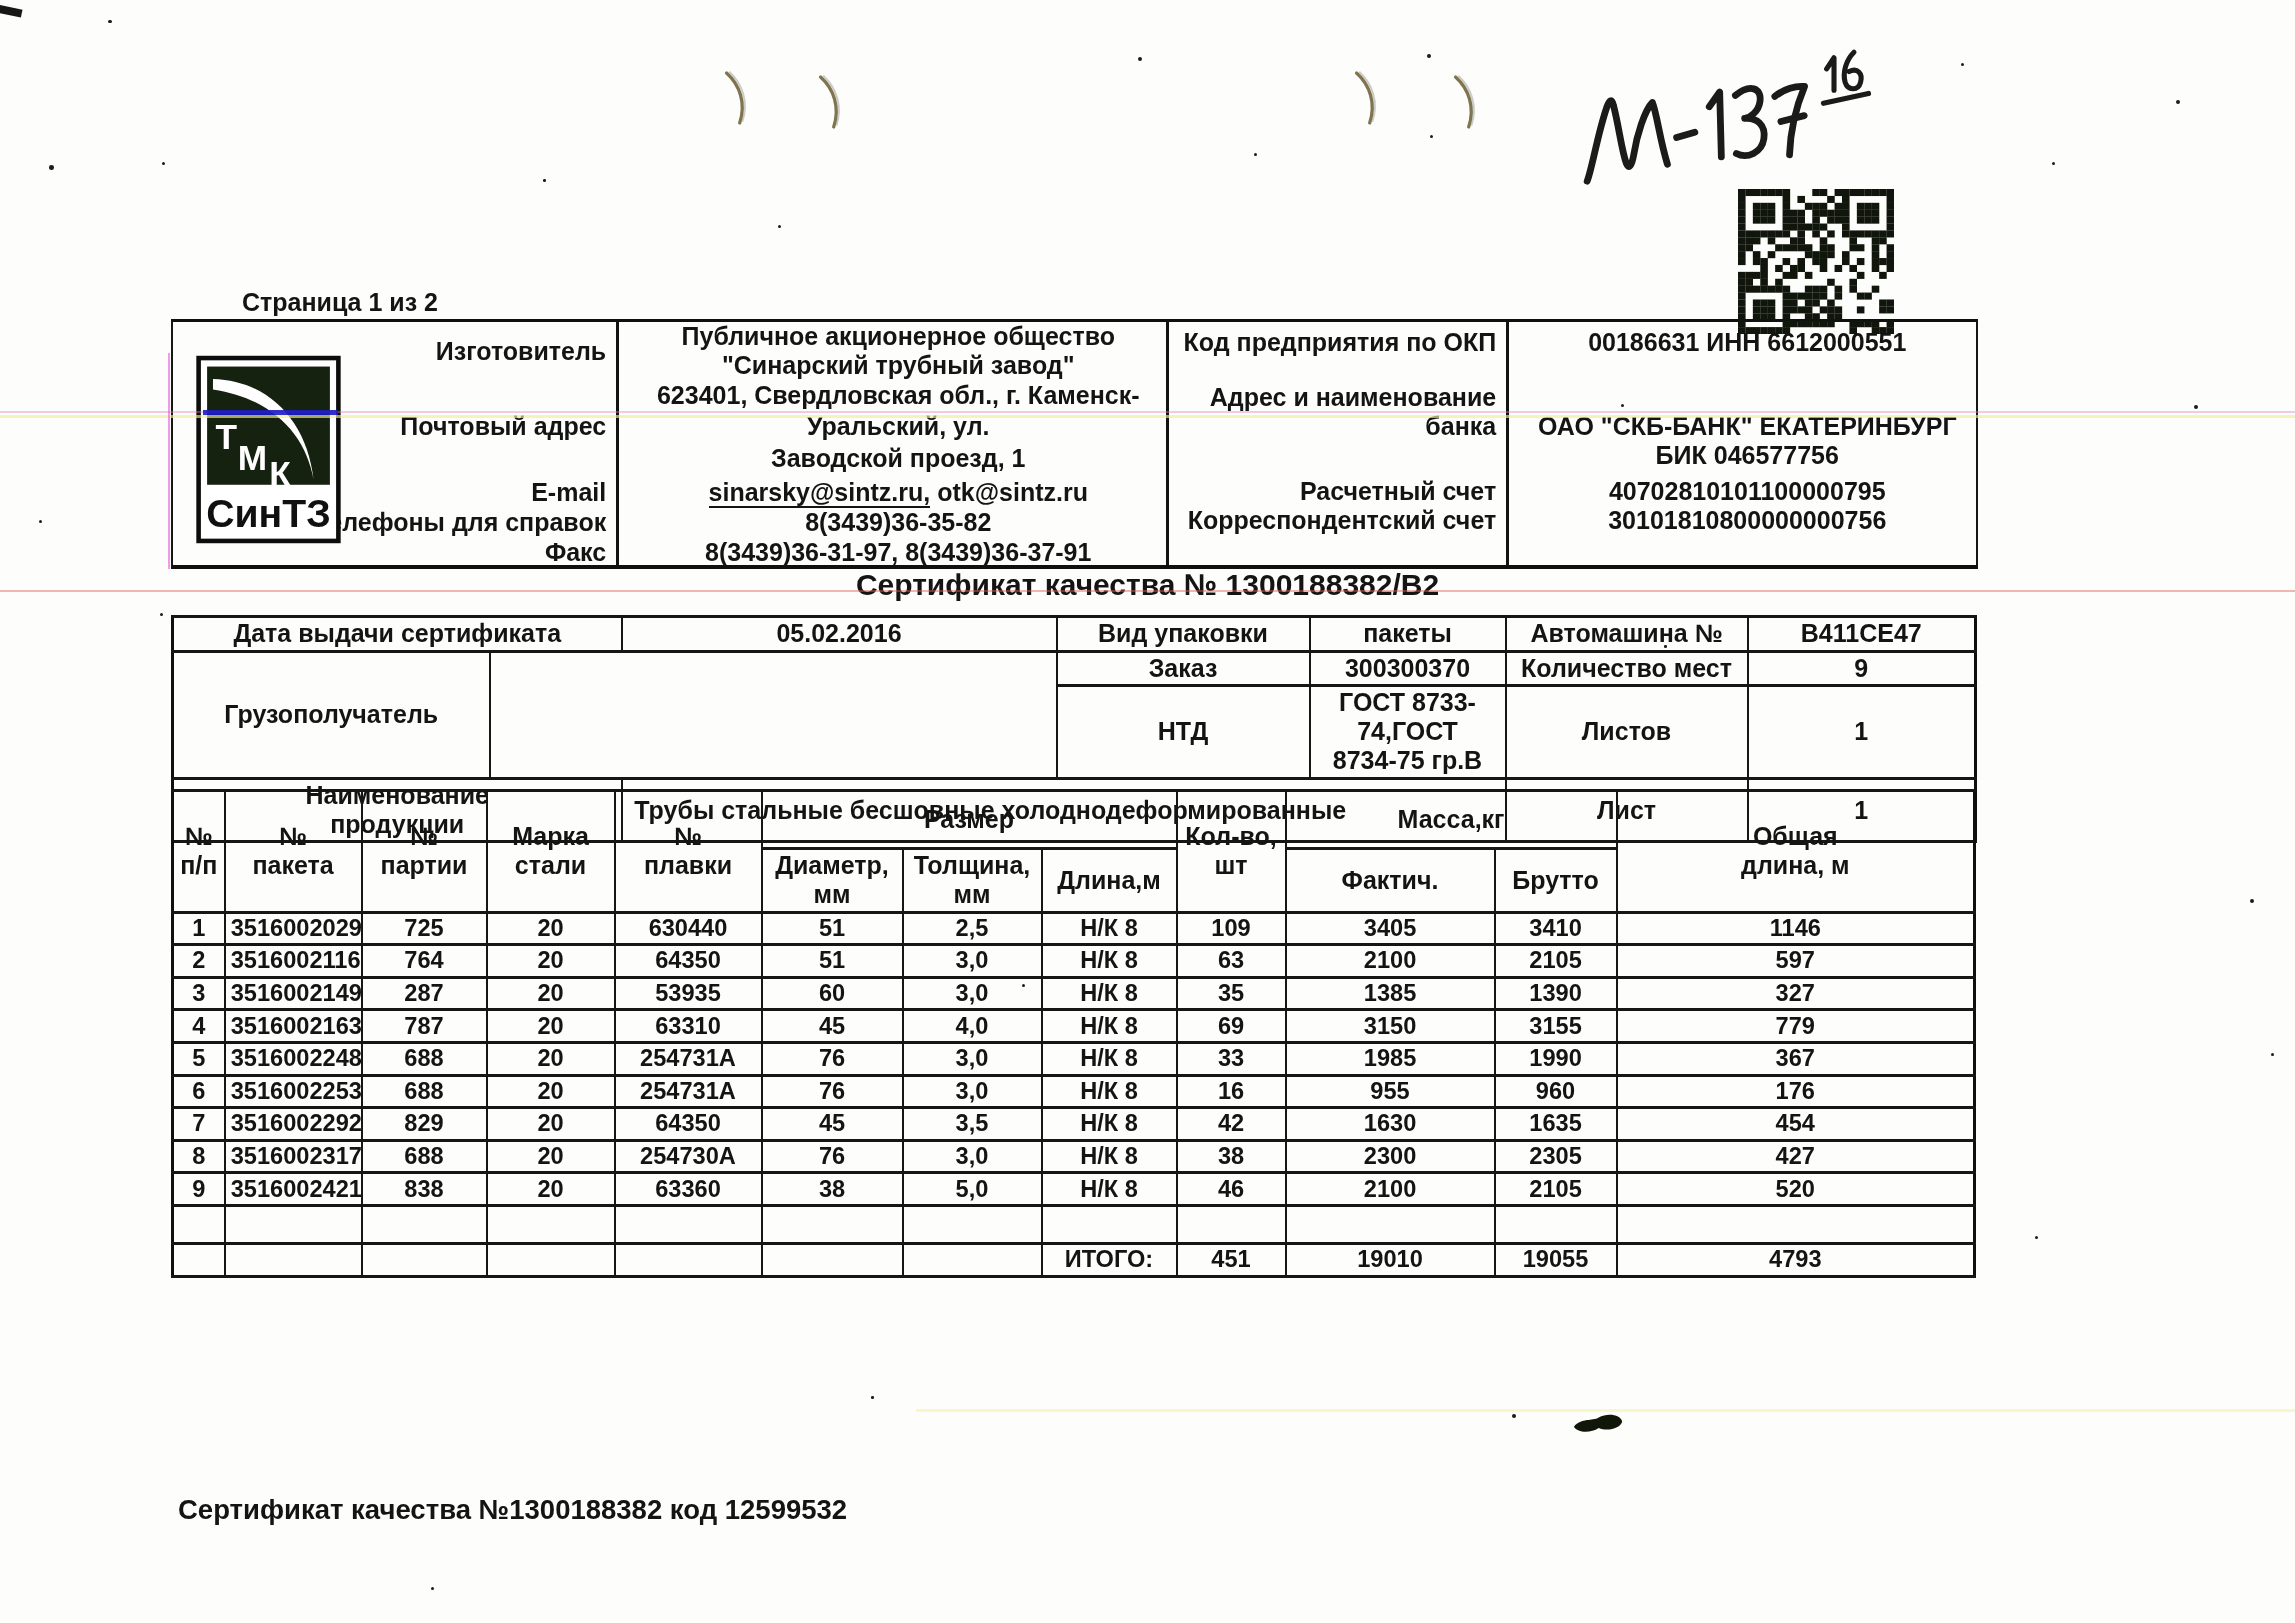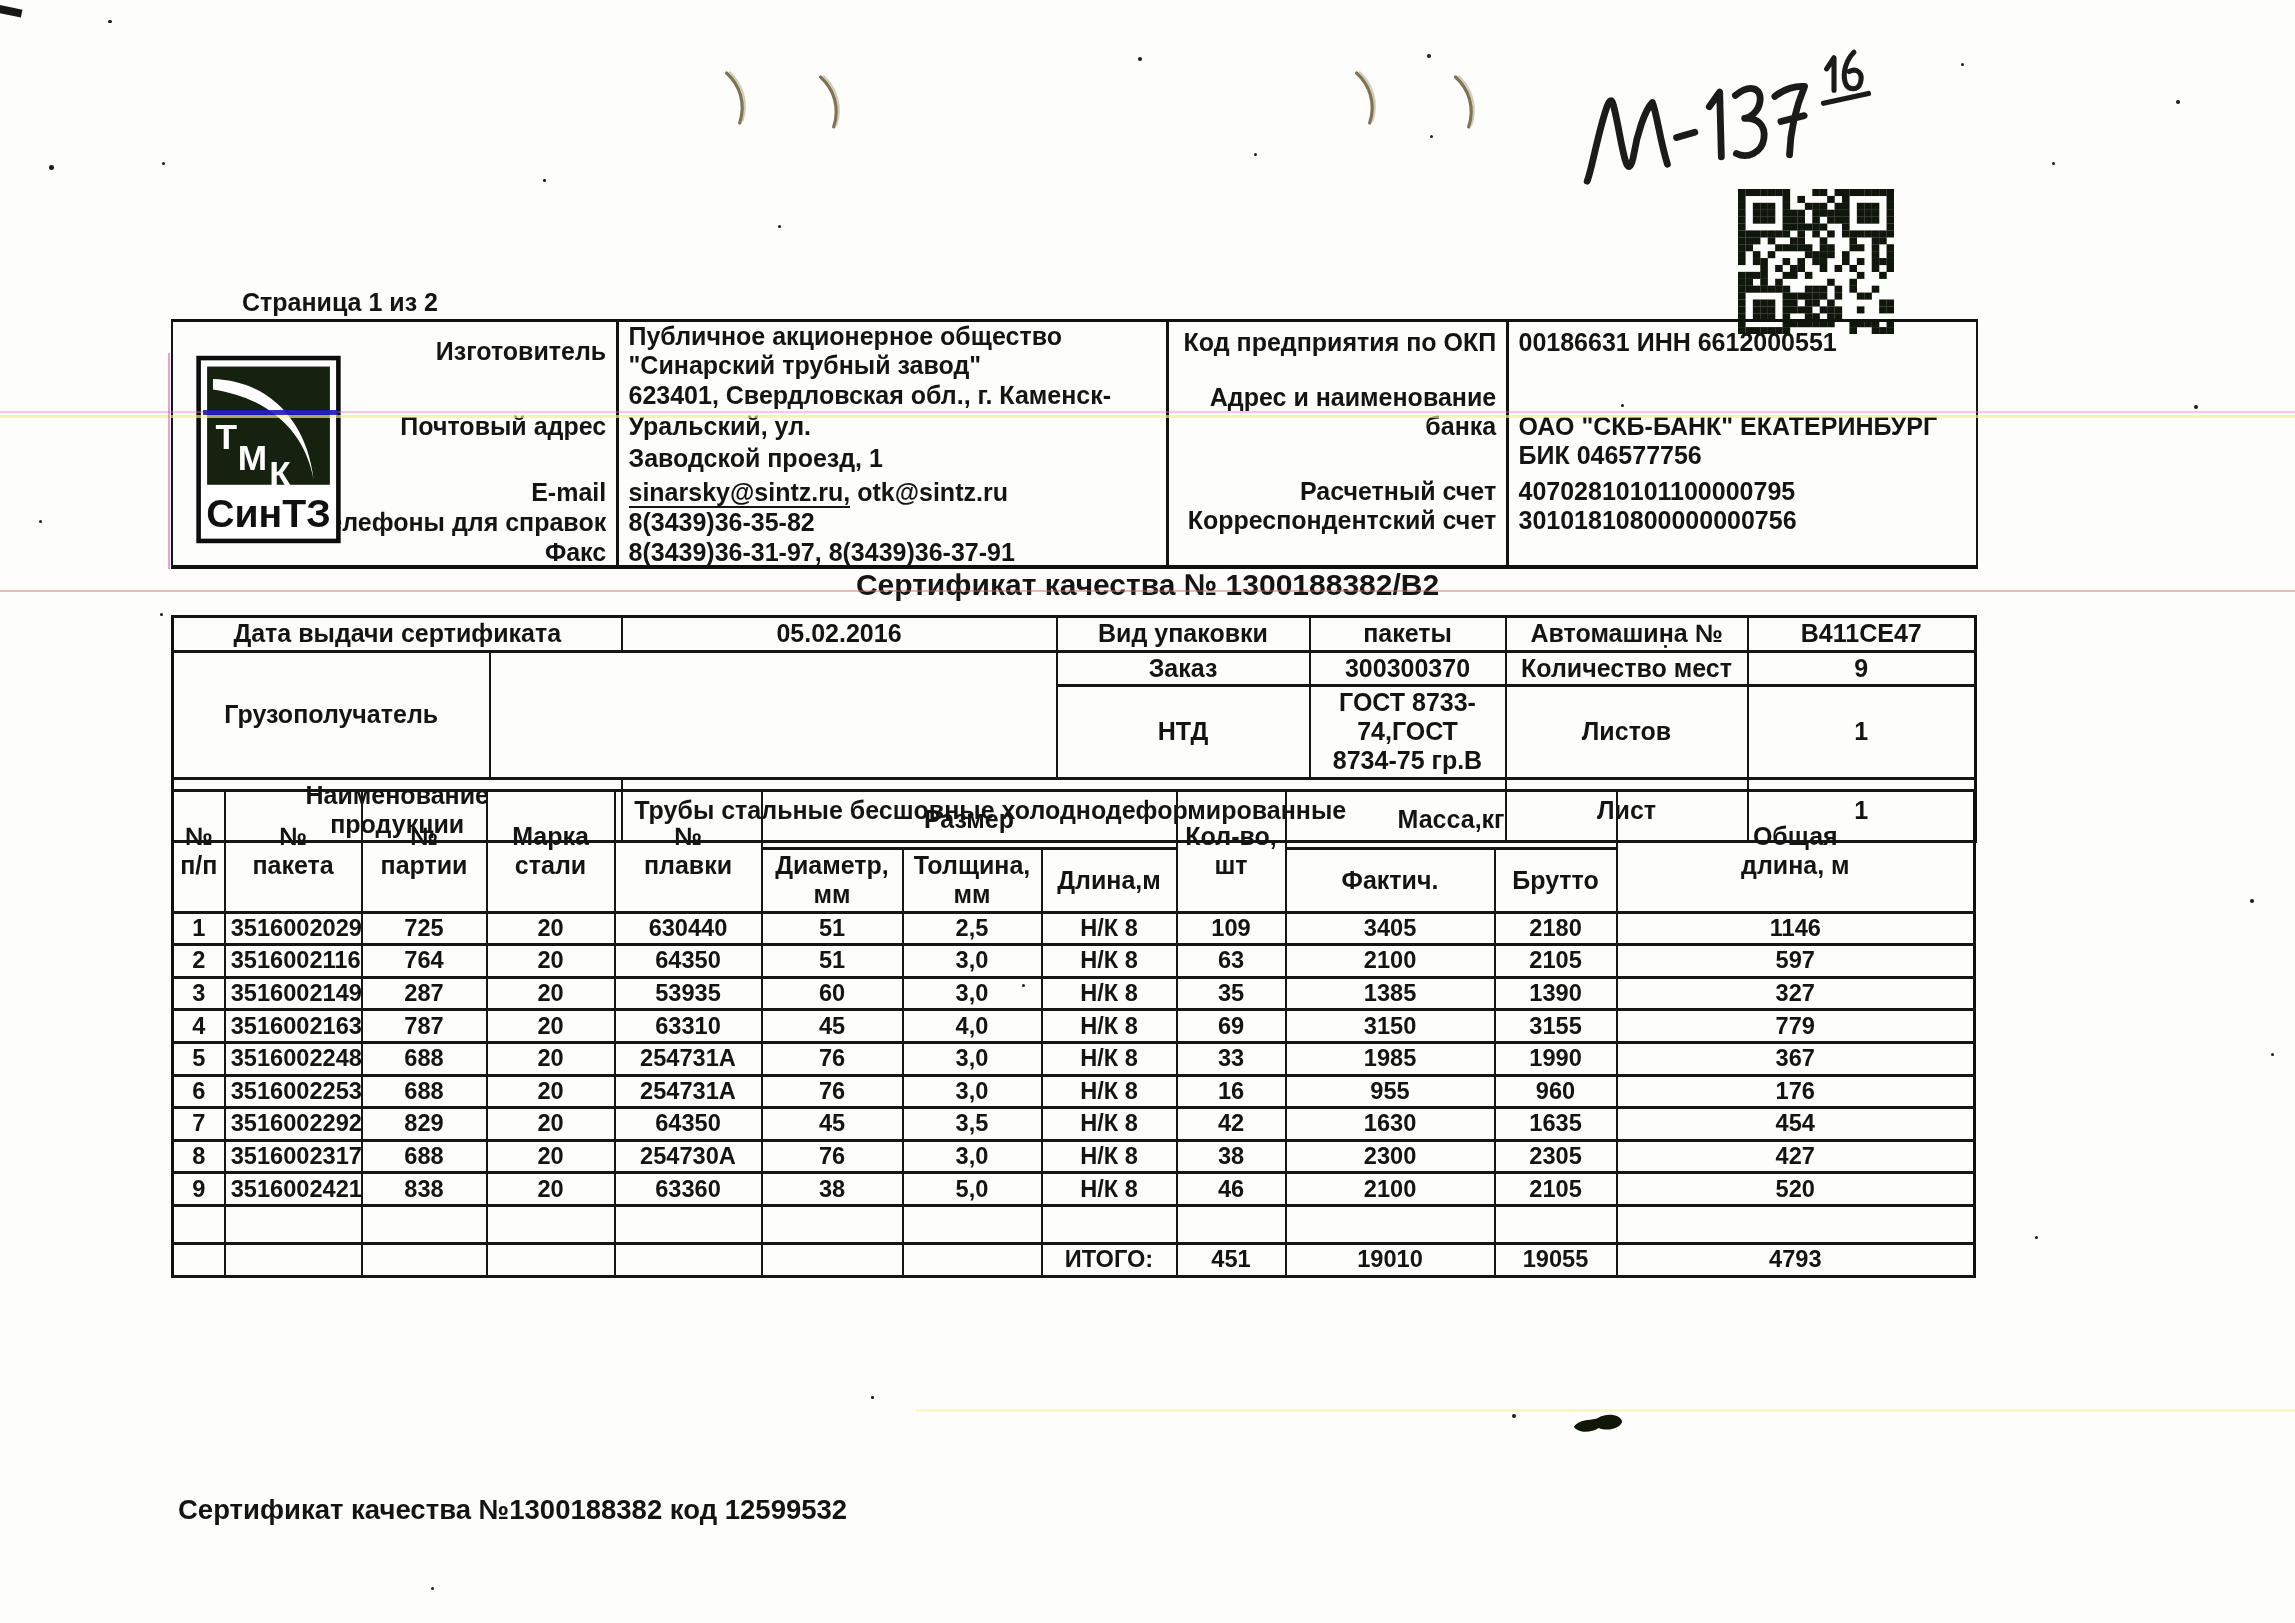--- a/index.html
+++ b/index.html
@@ -10,21 +10,21 @@
   
   .page-label{position:absolute;left:226px;top:288px;font-size:25px;margin-left:16px;}
   
   .hdr-box{position:absolute;left:171px;top:319px;width:1803px;height:243px;
            border-top:3.9px solid #101010;border-bottom:4.6px solid #101010;
            border-left:2px solid #161616;border-right:2.6px solid #161616;}
   .vline{position:absolute;top:0;bottom:0;width:2.6px;background:#131313;}
   .hdr-tbl{position:absolute;top:0;border-collapse:collapse;table-layout:fixed;font-size:25px;}
   .hdr-tbl td{padding:0;vertical-align:middle;}
   .hdr-tbl td.lbl{text-align:right;padding-right:11.8px;}
-  .hdr-tbl td.val{text-align:left;padding-left:10.5px;}
+  .hdr-tbl td.val{text-align:center;padding-left:10.5px;}
   .und{border-bottom:2.6px solid #141414;}
   
   .logo{position:absolute;left:196px;top:355px;width:145px;height:189px;z-index:4;}
   
   .qr{position:absolute;left:1738px;top:189px;width:156px;height:145px;z-index:6;}
   
   .title{position:absolute;left:0;top:568px;width:2295px;text-align:center;font-size:30px;z-index:3;}
   
   table.grid{position:absolute;border-collapse:collapse;table-layout:fixed;
              border:3.9px solid #0f0f0f;background:transparent;padding-left:14px;}
@@ -545,21 +545,21 @@
           <td>1</td>
           <td>3516002029</td>
           <td>725</td>
           <td>20</td>
           <td>630440</td>
           <td>51</td>
           <td>2,5</td>
           <td>Н/К 8</td>
           <td>109</td>
           <td>3405</td>
-          <td>2180</td>
+          <td>3410</td>
           <td>1146</td>
         </tr>
         <tr>
           <td>2</td>
           <td>3516002116</td>
           <td>764</td>
           <td>20</td>
           <td>64350</td>
           <td>51</td>
           <td>3,0</td>

